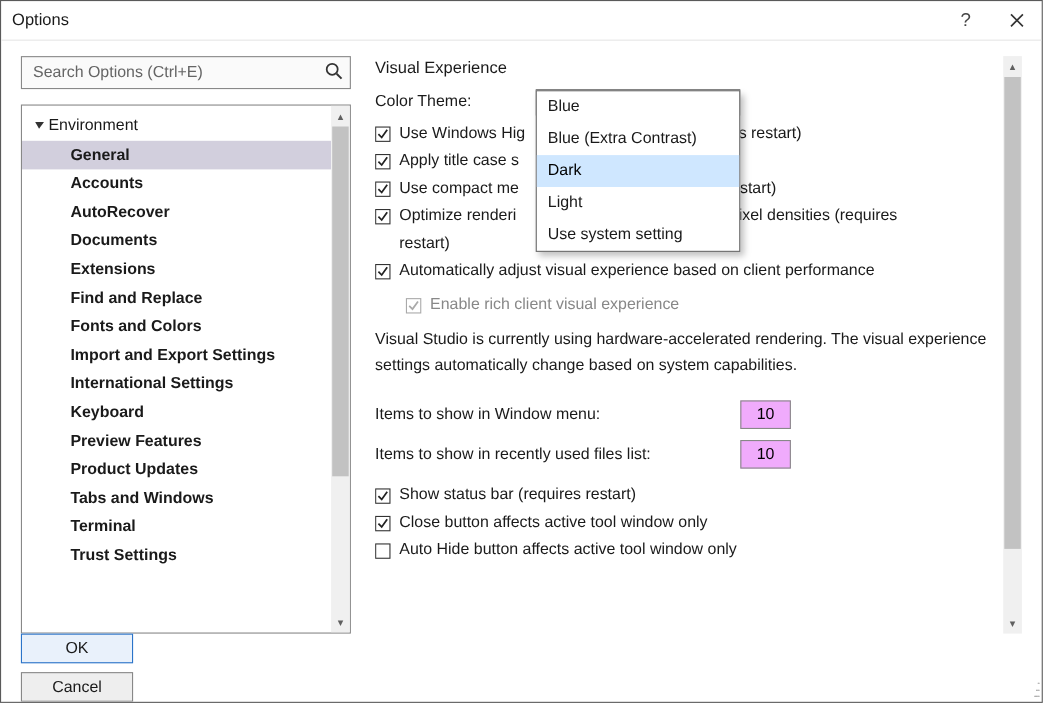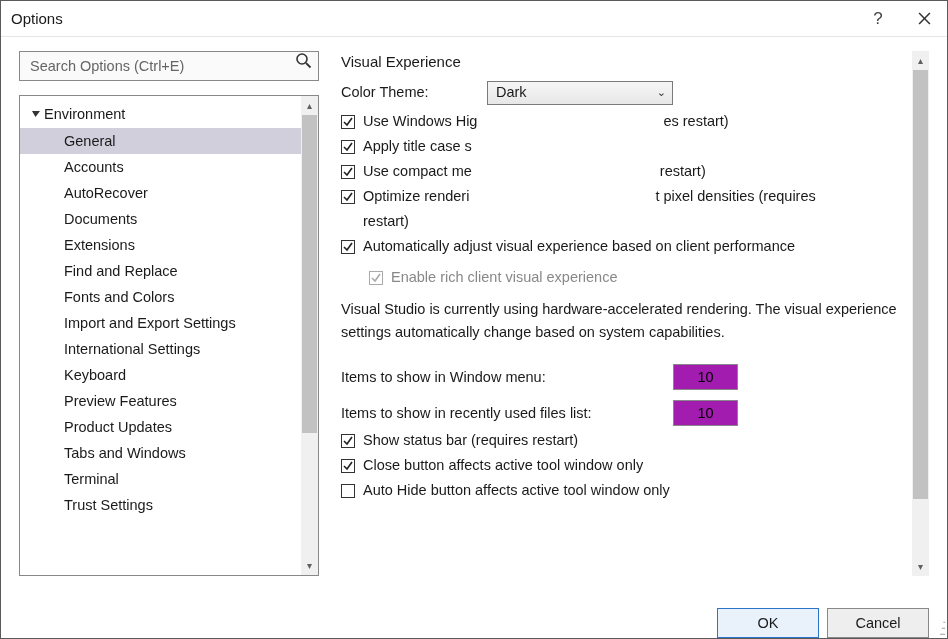--- a/index.html
+++ b/index.html
@@ -28,21 +28,21 @@
   .titlebar .help, .titlebar .close {
     width: 46px; height: 36px;
     display: flex; align-items: center; justify-content: center;
     font-size: 17px; color: #444;
   }
   .titlebar .close svg { width: 13px; height: 13px; }
   
   .mainarea { flex: 1 1 auto; display: flex; padding: 14px 18px 0 18px; min-height: 0; }
   .leftcol { width: 300px; display: flex; flex-direction: column; }
   .searchwrap {
-    display: flex; 
+    display: flex; align-items: center;
     border: 1px solid #888;
     background: #fafafa;
     height: 30px;
     padding: 0 6px 0 8px;
   }
   .searchwrap input {
     border: none; background: transparent; outline: none;
     flex: 1 1 auto; font-size: 14.5px; color: #555;
     font-family: inherit;
   }
@@ -66,21 +66,21 @@
   .tree-scroll .arrow { height: 19px; display:flex; align-items:center; justify-content:center; color:#606060; font-size:10px;}
   .tree-scroll .track { flex:1; position:relative; }
   .tree-scroll .thumb { position:absolute; left:1px; right:1px; top:0; height:72%; background:#c2c2c2; }
   .tree-body { position:absolute; left:0; right:17px; top:0; bottom:0; overflow:hidden; padding-top:4px;}
   .caret-node {
     display:flex; align-items:center; padding:2px 8px; line-height:24px;
   }
   .caret-node .caret { width:16px; display:inline-flex; justify-content:center; align-items:center; color:#444; }
   .caret-node .caret.expanded svg { transform: rotate(0deg);}
   .tree-leaf {
-    display:block; padding:2px 0 2px 44px; line-height:22px; color:#1a1a1a;
+    display:block; padding:2px 0 2px 44px; line-height:22px; color:#1a1a1a;font-weight:bold;
   }
   .tree-leaf.selected { background:#d2cfdd; }
   
   .rightcol {
     flex: 1 1 auto;
     min-width: 0;
     position: relative;
     padding-left: 22px;
   }
   .right-scroll {
@@ -118,40 +118,40 @@
   .check-line .tick svg { display:none; width:10px; height:10px; }
   .check-line.disabled { color:#888; }
   .check-line.disabled .tick { border-color:#aaa; }
   .check-line.disabled .tick svg path { stroke:#aaa; }
   .status-text {
     margin-top:8px; line-height:23px;
   }
   .num-row { display:flex; align-items:center; margin-top:6px; line-height:30px;}
   .num-row .nlabel { flex: 0 0 332px; }
   .num-row input {
-    width:65px; height:26px; border:1px solid #888; text-align:center;
-    font-size:14.5px; font-family:inherit; outline:none; background:#a21caf;
+    width:46px; height:26px; border:1px solid #888; text-align:center;
+    font-size:14.5px; font-family:inherit; outline:none; background:#f0abfc;
   }
   
   .dropdown-pop {
     position:absolute;
     border:1px solid #666;
     background:#fff;
     box-shadow: 3px 4px 6px rgba(0,0,0,0.25);
     z-index: 50;
   }
   .dropdown-pop .opt {
     padding: 3px 10px; line-height:23px; font-size:14.5px;
   }
   .dropdown-pop .opt.highlight { background:#cfe7ff; color:#000; }
   
   .btnrow {
     height: 62px;
-    display:flex; align-items:flex-end; justify-content:flex-end;
-    gap: 8px; padding: 0 18px;
+    display:flex; align-items:flex-start; justify-content:flex-end;
+    gap: 8px; padding: 0 18px; flex-direction: column;
   }
   .btn {
     min-width: 102px; height: 30px;
     border: 1px solid #888;
     background:#eee;
     display:flex; align-items:center; justify-content:center;
     font-size:14.5px;
   }
   .btn.primary { border:1px solid #2b74c9; background:#e9f1fb; }
   
@@ -294,41 +294,48 @@
 
       <div class="num-row" style="margin-top:18px">
         <div class="nlabel">Items to show in Window menu:</div>
         <input value="10" style="">
       </div>
       <div class="num-row">
         <div class="nlabel">Items to show in recently used files list:</div>
         <input value="10" style="">
       </div>
 
-      <div class="check-line" style="">
+      <div class="check-line" style="margin-top:10px">
         <span class="tick on">
             <svg viewBox="0 0 10 10">
               <path d="M1 5 L4 8 L9 1" stroke="#222" stroke-width="1.6" fill="none"></path>
             </svg>
           </span>
         <span>Show status bar (requires restart)</span>
       </div>
       <div class="check-line">
         <span class="tick on">
             <svg viewBox="0 0 10 10">
               <path d="M1 5 L4 8 L9 1" stroke="#222" stroke-width="1.6" fill="none"></path>
             </svg>
           </span>
         <span>Close button affects active tool window only</span>
       </div>
       <div class="check-line">
         <span class="tick"></span>
         <span>Auto Hide button affects active tool window only</span>
       </div>
 
+      <div class="dropdown-pop" id="theme-pop" style="left:146px; top:31px; width:186px;">
+          <div class="opt">Blue</div>
+          <div class="opt">Blue (Extra Contrast)</div>
+          <div class="opt highlight">Dark</div>
+          <div class="opt">Light</div>
+          <div class="opt">Use system setting</div>
+        </div>
 
     </div>
 
     <div class="right-scroll">
       <div class="arrow">▴</div>
       <div class="track">
           <div class="thumb"></div>
         </div>
       <div class="arrow">▾</div>
     </div>

